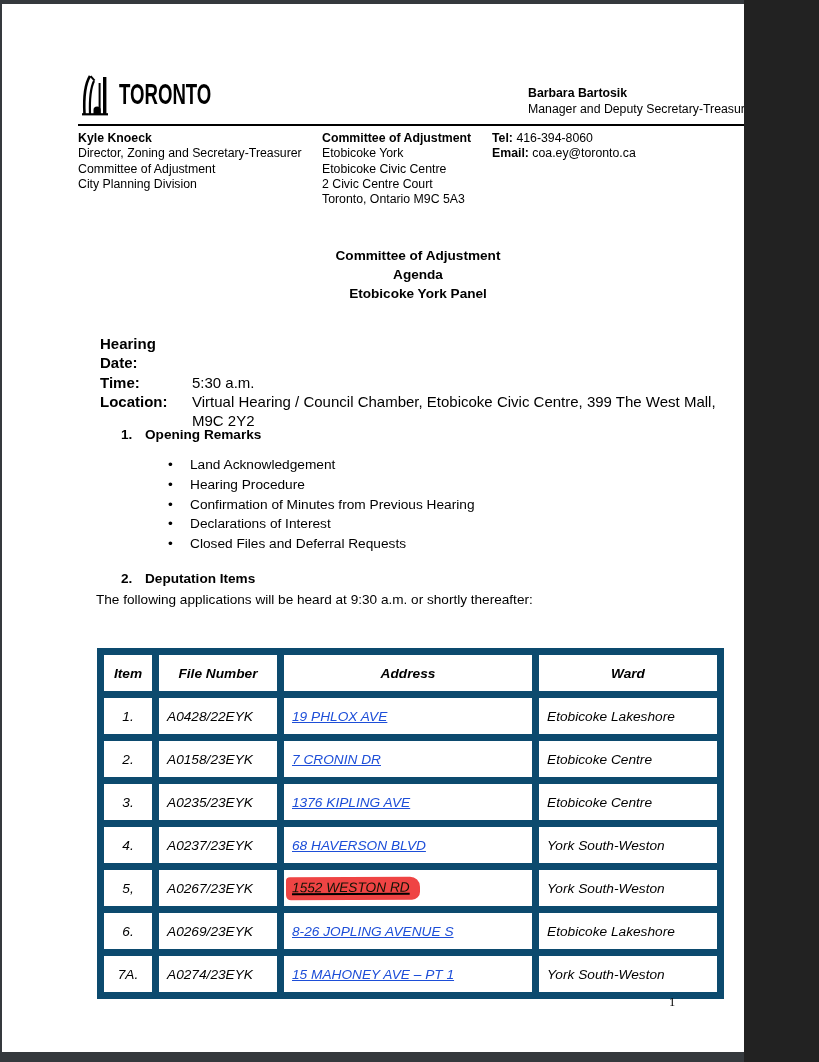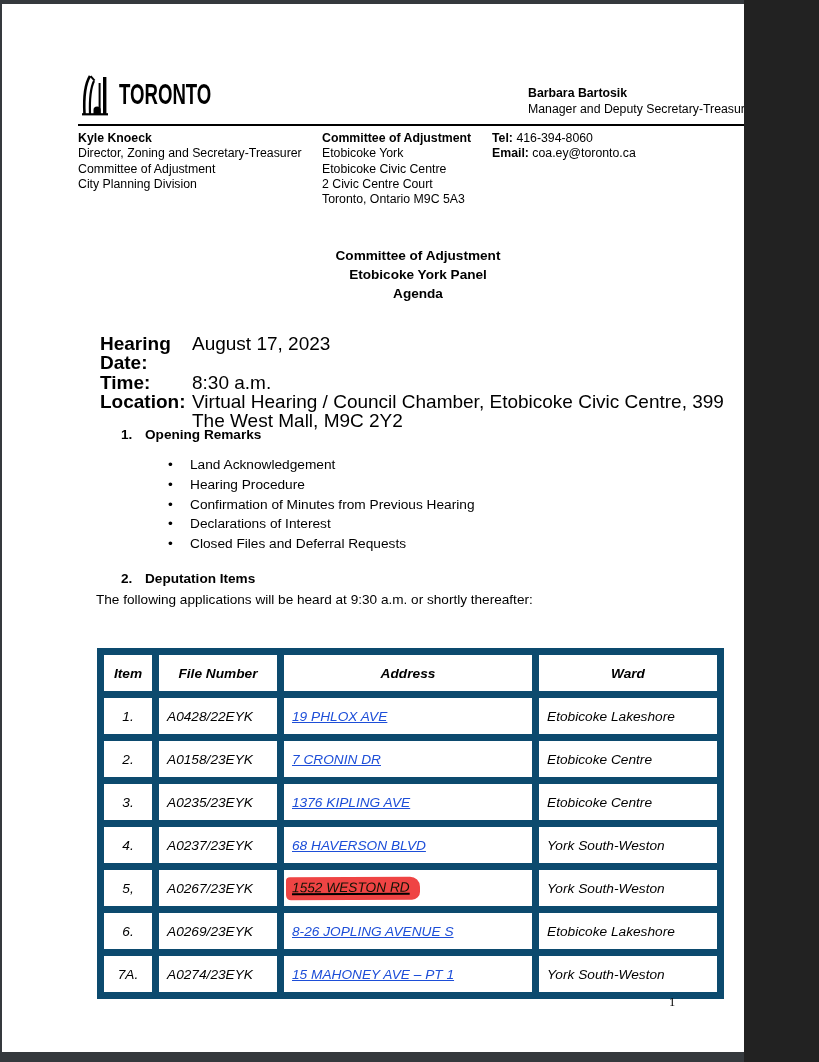--- a/index.html
+++ b/index.html
@@ -17,21 +17,21 @@
   .hdr-col.c1{left:76px;}
   .hdr-col.c2{left:320px;}
   .hdr-col.c3{left:490px;}
   .b{font-weight:bold;}
 
   
   .doc-title{position:absolute;left:76px;top:242px;width:680px;text-align:center;
              font-weight:bold;font-size:13.6px;line-height:19px;}
 
   
-  .hearing{position:absolute;left:98px;top:330px;font-size:19px;line-height:19.3px;}
+  .hearing{position:absolute;left:98px;top:330px;font-size:15px;line-height:19.3px;}
   .hearing .row{display:flex;}
   .hearing .lbl{font-weight:bold;width:92px;flex:0 0 92px;}
   .hearing .val{width:548px;}
 
   
   .section{position:absolute;font-weight:bold;font-size:13.6px;display:flex;}
   .section .num{width:24px;flex:0 0 24px;}
   .sec1{left:119px;top:423px;}
   .sec2{left:119px;top:567px;}
 
@@ -104,32 +104,31 @@
       <div>Toronto, Ontario M9C 5A3</div>
     </div>
 
     <div class="hdr-col c3">
       <div><span class="b">Tel:</span> <span>416-394-8060</span></div>
       <div><span class="b">Email:</span> <span>coa.ey@toronto.ca</span></div>
     </div>
 
     <div class="doc-title">
       <div>Committee of Adjustment</div>
+      <div>Agenda</div>
       <div>Etobicoke York Panel</div>
-      <div>Agenda</div>
     </div>
 
     <div class="hearing">
       <div class="row">
         <span class="lbl">Hearing Date:</span>
-        <span class="val">August 17, 2023</span>
       </div>
       <div class="row">
         <span class="lbl">Time:</span>
-        <span class="val">8:30 a.m.</span>
+        <span class="val">5:30 a.m.</span>
       </div>
       <div class="row">
         <span class="lbl">Location:</span>
         <span class="val">Virtual Hearing / Council Chamber, Etobicoke Civic Centre, 399 The West Mall, M9C 2Y2</span>
       </div>
     </div>
 
     <div class="section sec1">
       <span class="num">1.</span>
       <span>Opening Remarks</span>

